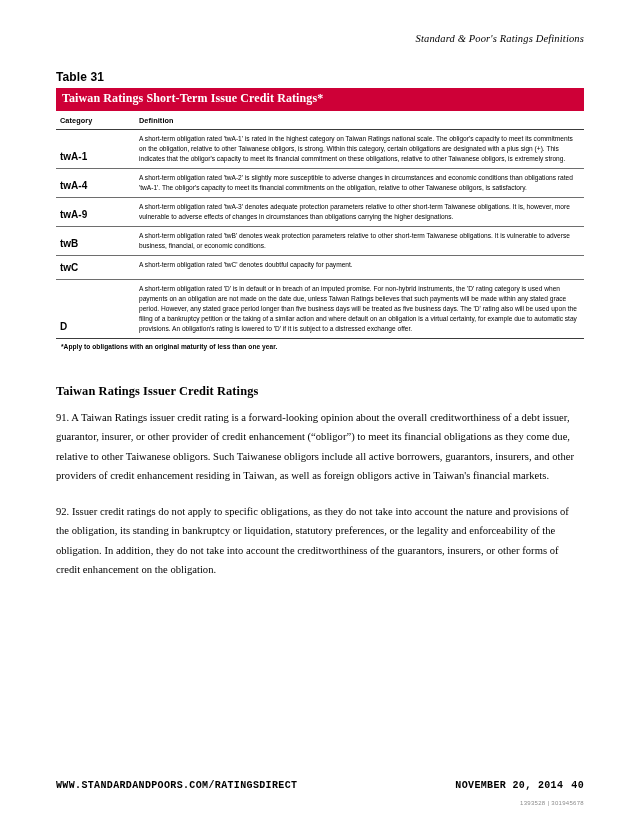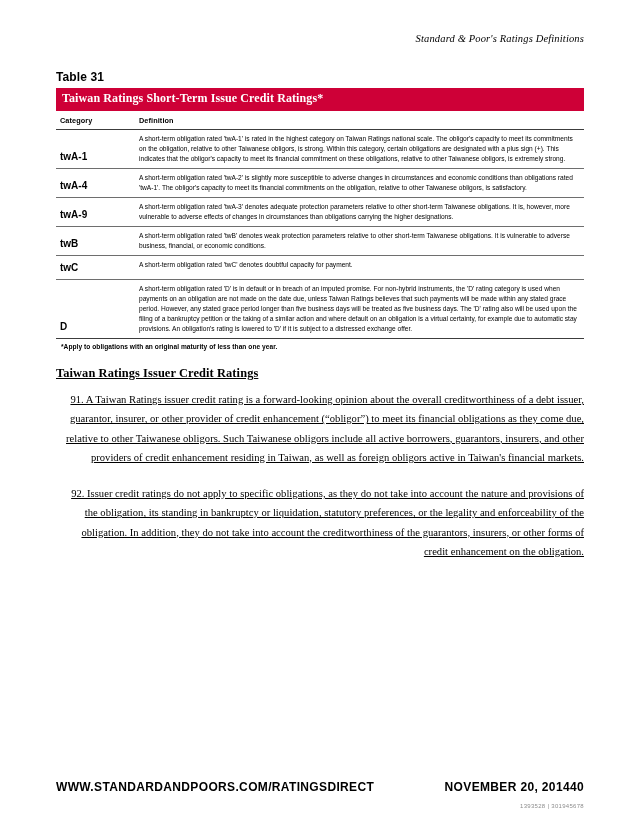--- a/index.html
+++ b/index.html
@@ -115,60 +115,60 @@
     font-weight: bold;
     margin-top: 4px;
     padding-left: 5px;
     letter-spacing: 0.05px;
   }
 
   
   .content {
     position: absolute;
     left: 56px;
-    top: 366px;
-    width: 528px;
-    text-decoration: underline;
+    top: 384px;
+    width: 528px;
   }
   h2.section-head {
     font-family: "Liberation Serif", serif;
     font-weight: bold;
     font-size: 12.4px;
     margin: 0 0 9px 0;
     letter-spacing: 0.1px;
   }
   p.body-par {
     font-family: "Liberation Serif", serif;
     font-size: 10.6px;
     line-height: 1.82;
     margin: 0 0 17px 0;
-    text-align: right;
+    text-align: left;
     letter-spacing: 0.01px;
   }
   p.body-par.tight { margin-bottom: 15px; }
 
   
   .footer {
     position: absolute;
     left: 56px;
     top: 780px;
     width: 528px;
     font-family: "Liberation Sans", sans-serif;
   }
   .footer-row {
     display: flex;
     justify-content: space-between;
     align-items: baseline;
-    font-size: 12px;
+    font-size: 10px;
     font-weight: bold;
     letter-spacing: 0.35px;
+    font-family: Liberation Mono, monospace;
   }
   .footer-right {
     display: flex;
-    gap: 0;
+    gap: 8px;
   }
   .doc-id {
     text-align: right;
     font-size: 6px;
     font-weight: normal;
     color: #8d8d8d;
     letter-spacing: 0.3px;
     margin-top: 9px;
   }
 </style>

